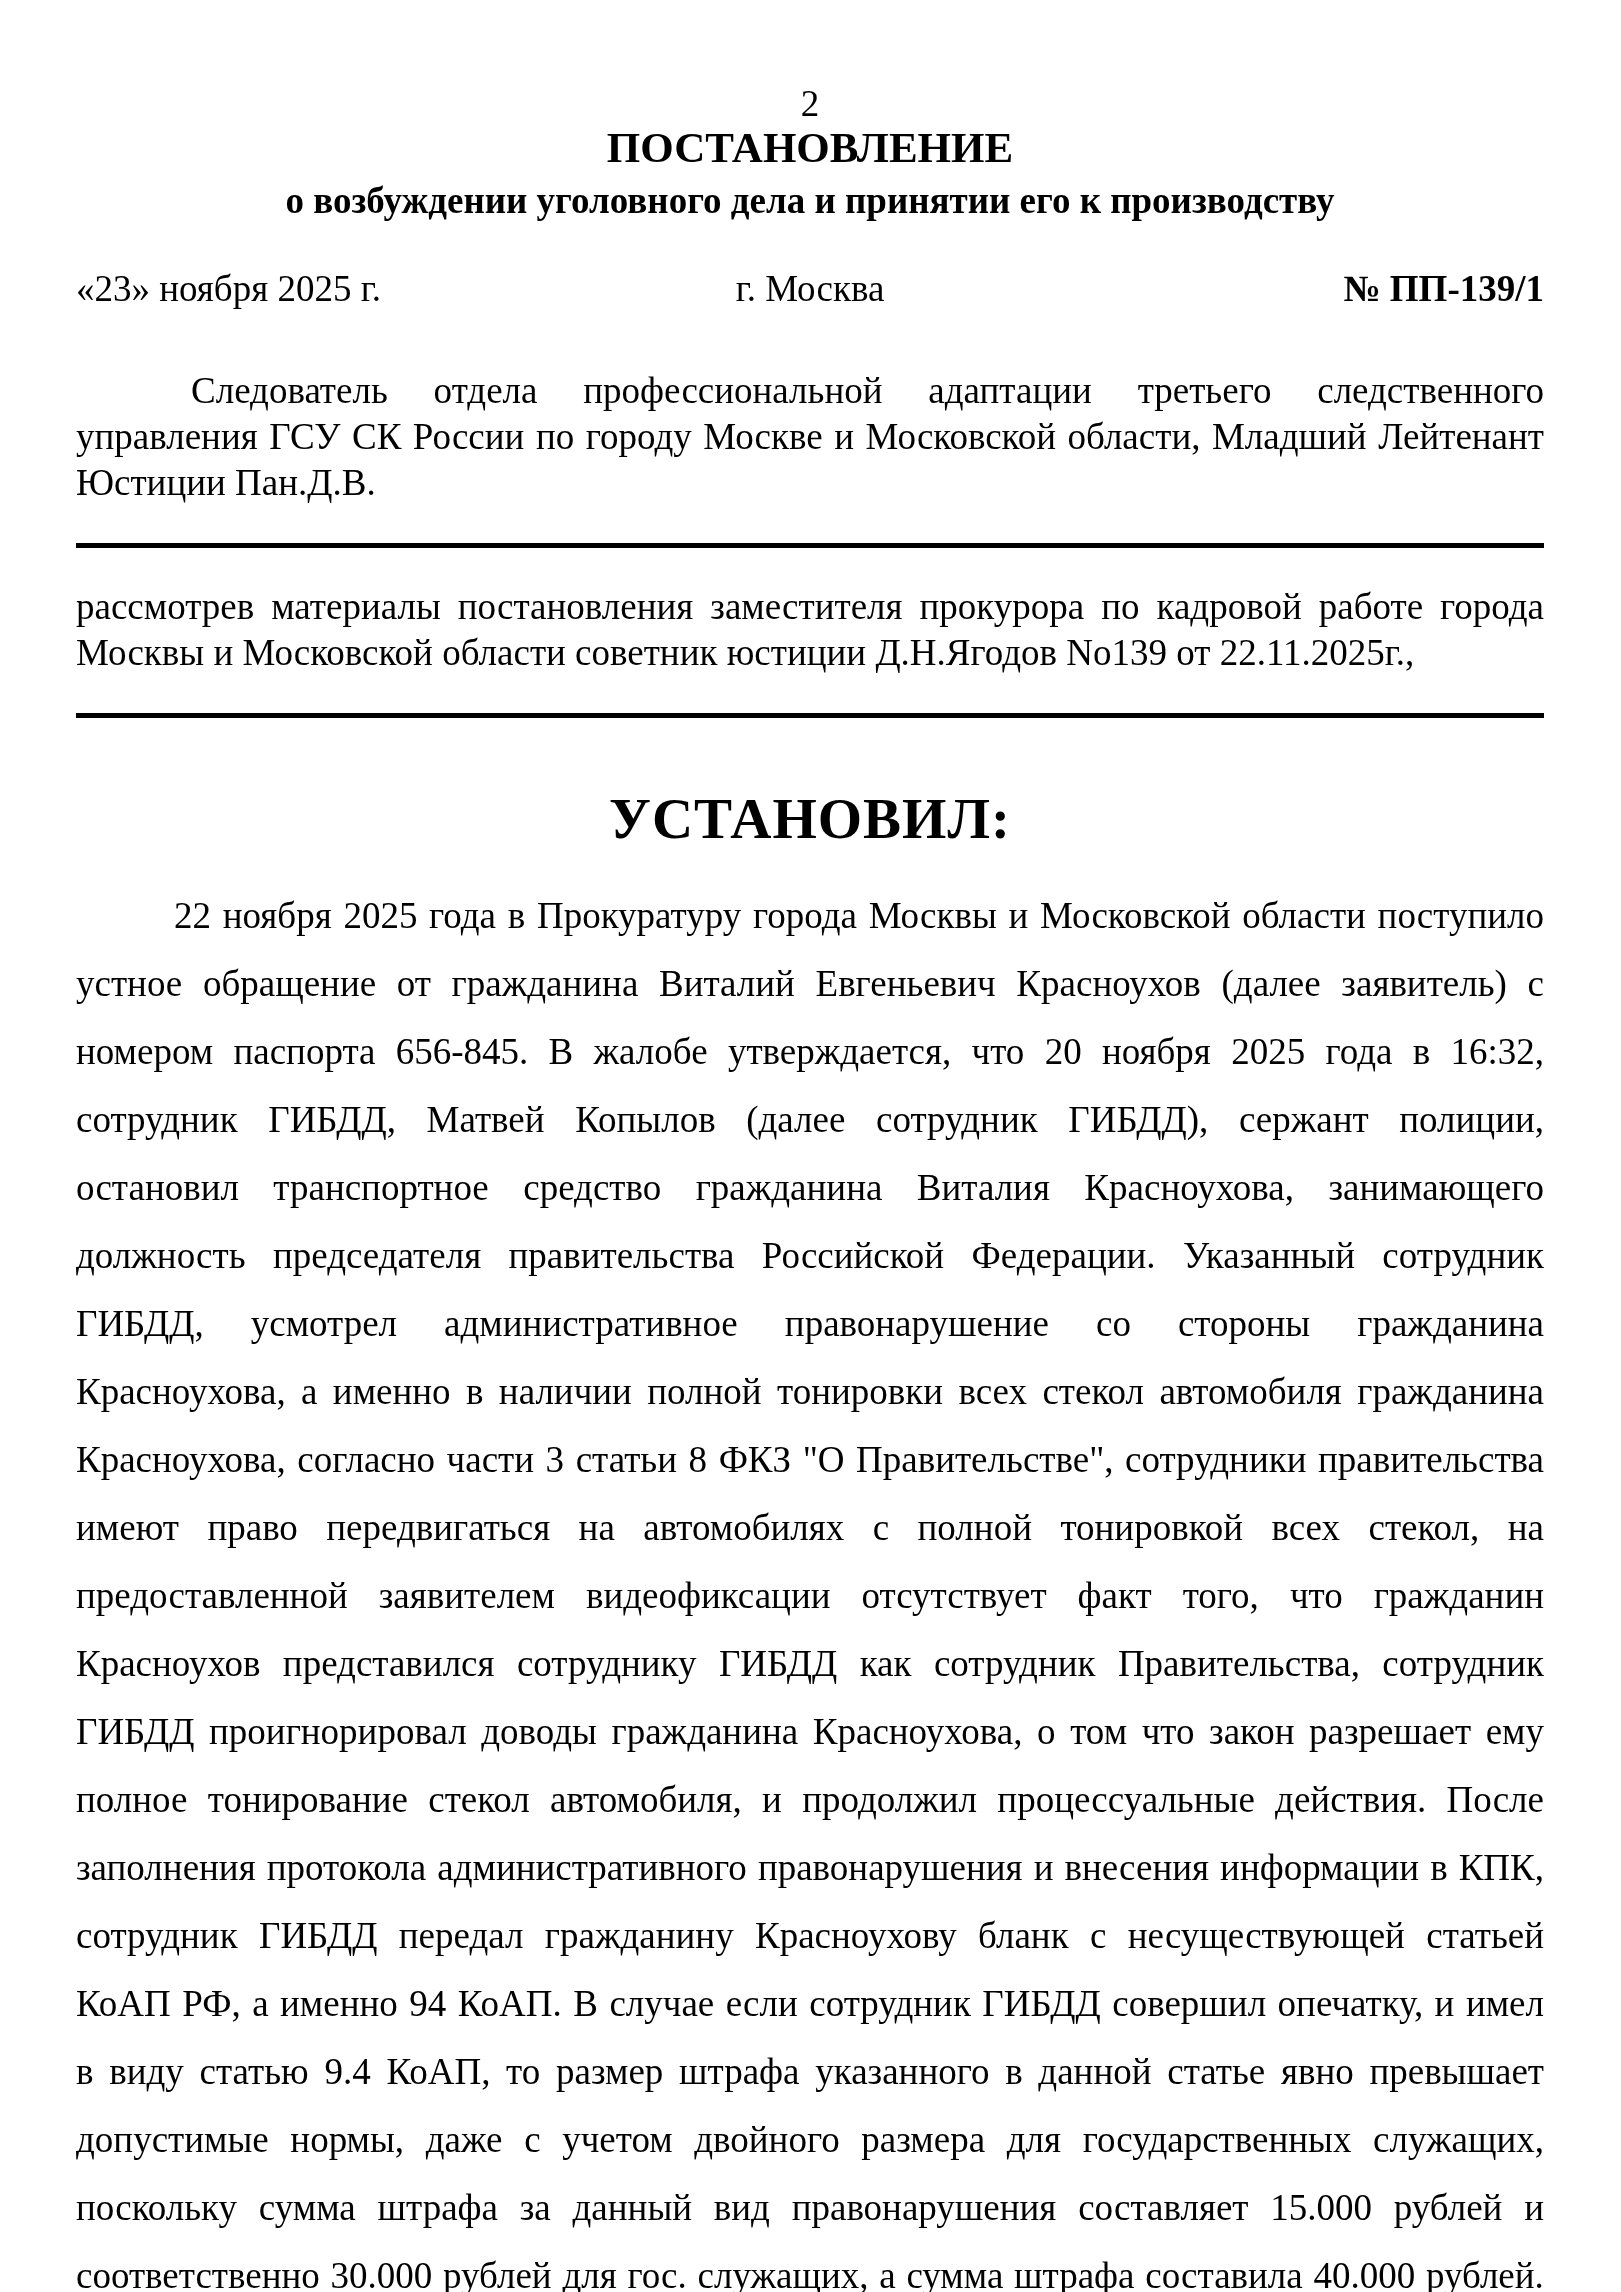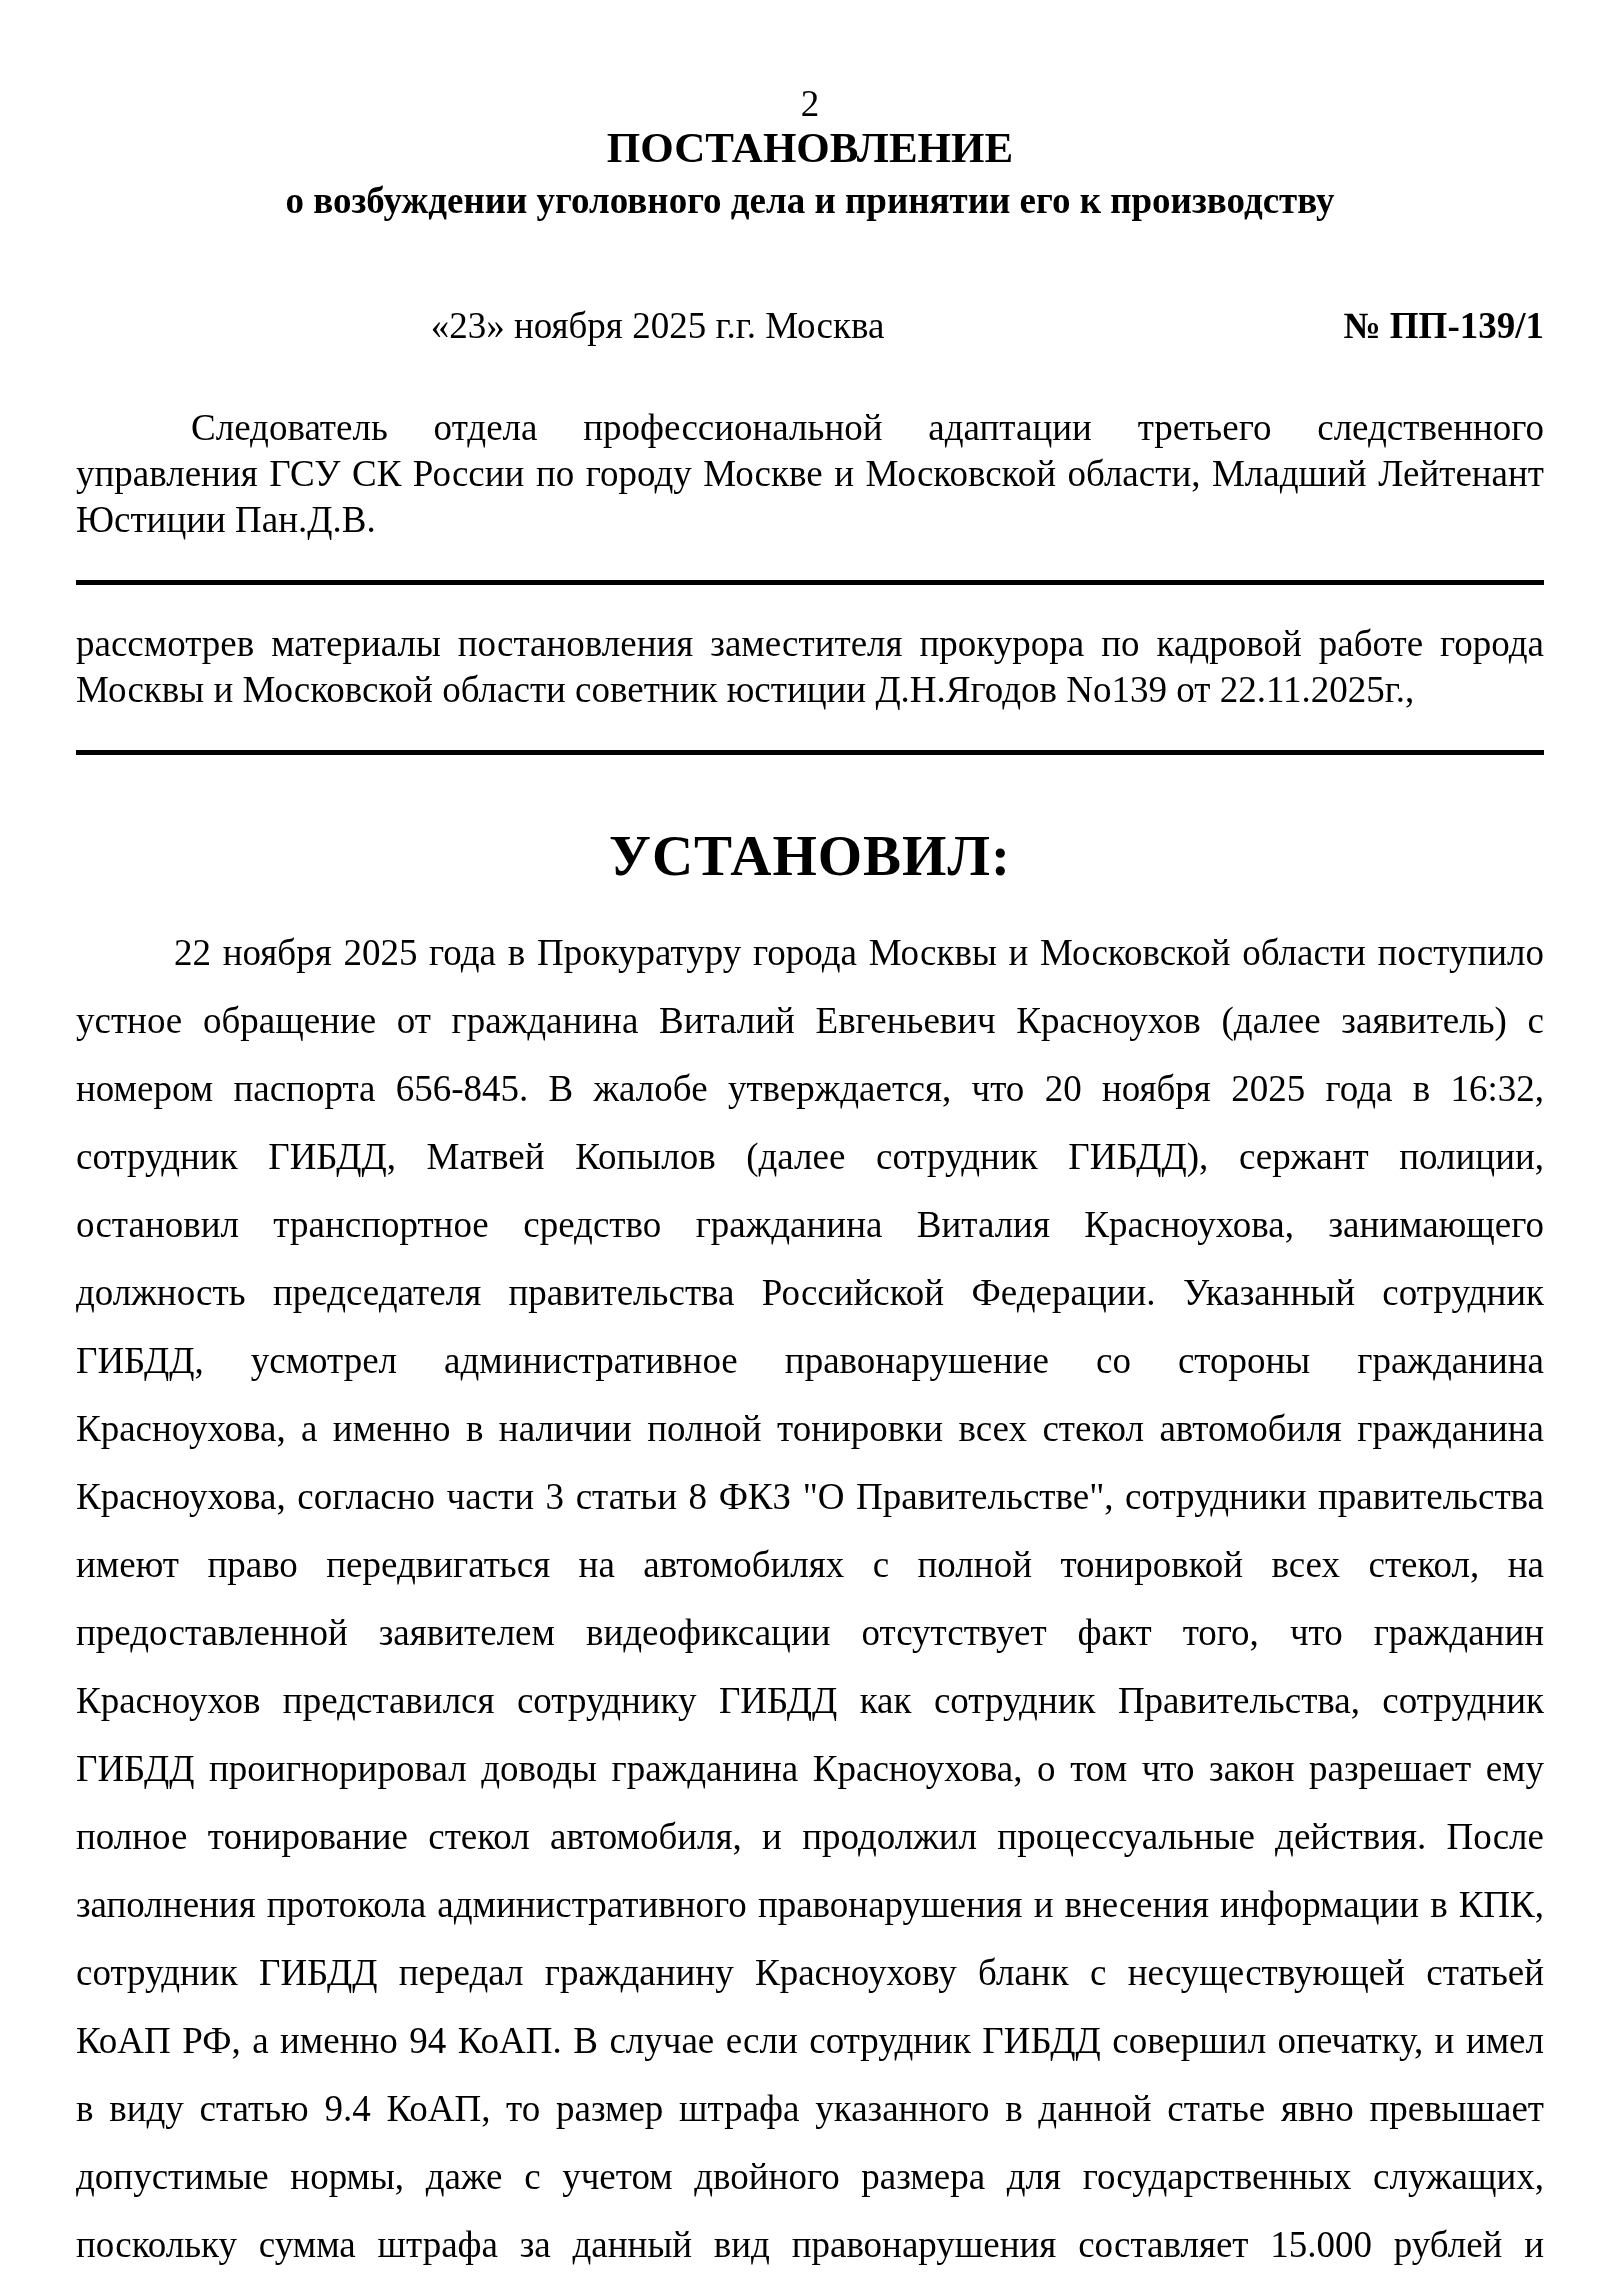--- a/index.html
+++ b/index.html
@@ -39,22 +39,22 @@
     text-align: center;
   }
   .meta-line {
     margin-top: 43px;
     font-size: 37px;
     line-height: 45px;
     display: grid;
     grid-template-columns: 1fr auto 1fr;
     align-items: baseline;
   }
-  .meta-date  { text-align: right; margin-left: 40px; }
-  .meta-city  { text-align: right; margin-top: 37px; }
+  .meta-date  { text-align: left; }
+  .meta-city  { text-align: right; }
   .meta-number{ text-align: right; font-weight: bold; }
   .investigator {
     margin-top: 57px;
     font-size: 37px;
     line-height: 46px;
     text-align: justify;
     text-indent: 115px;
   }
   .divider {
     height: 4.9px;

